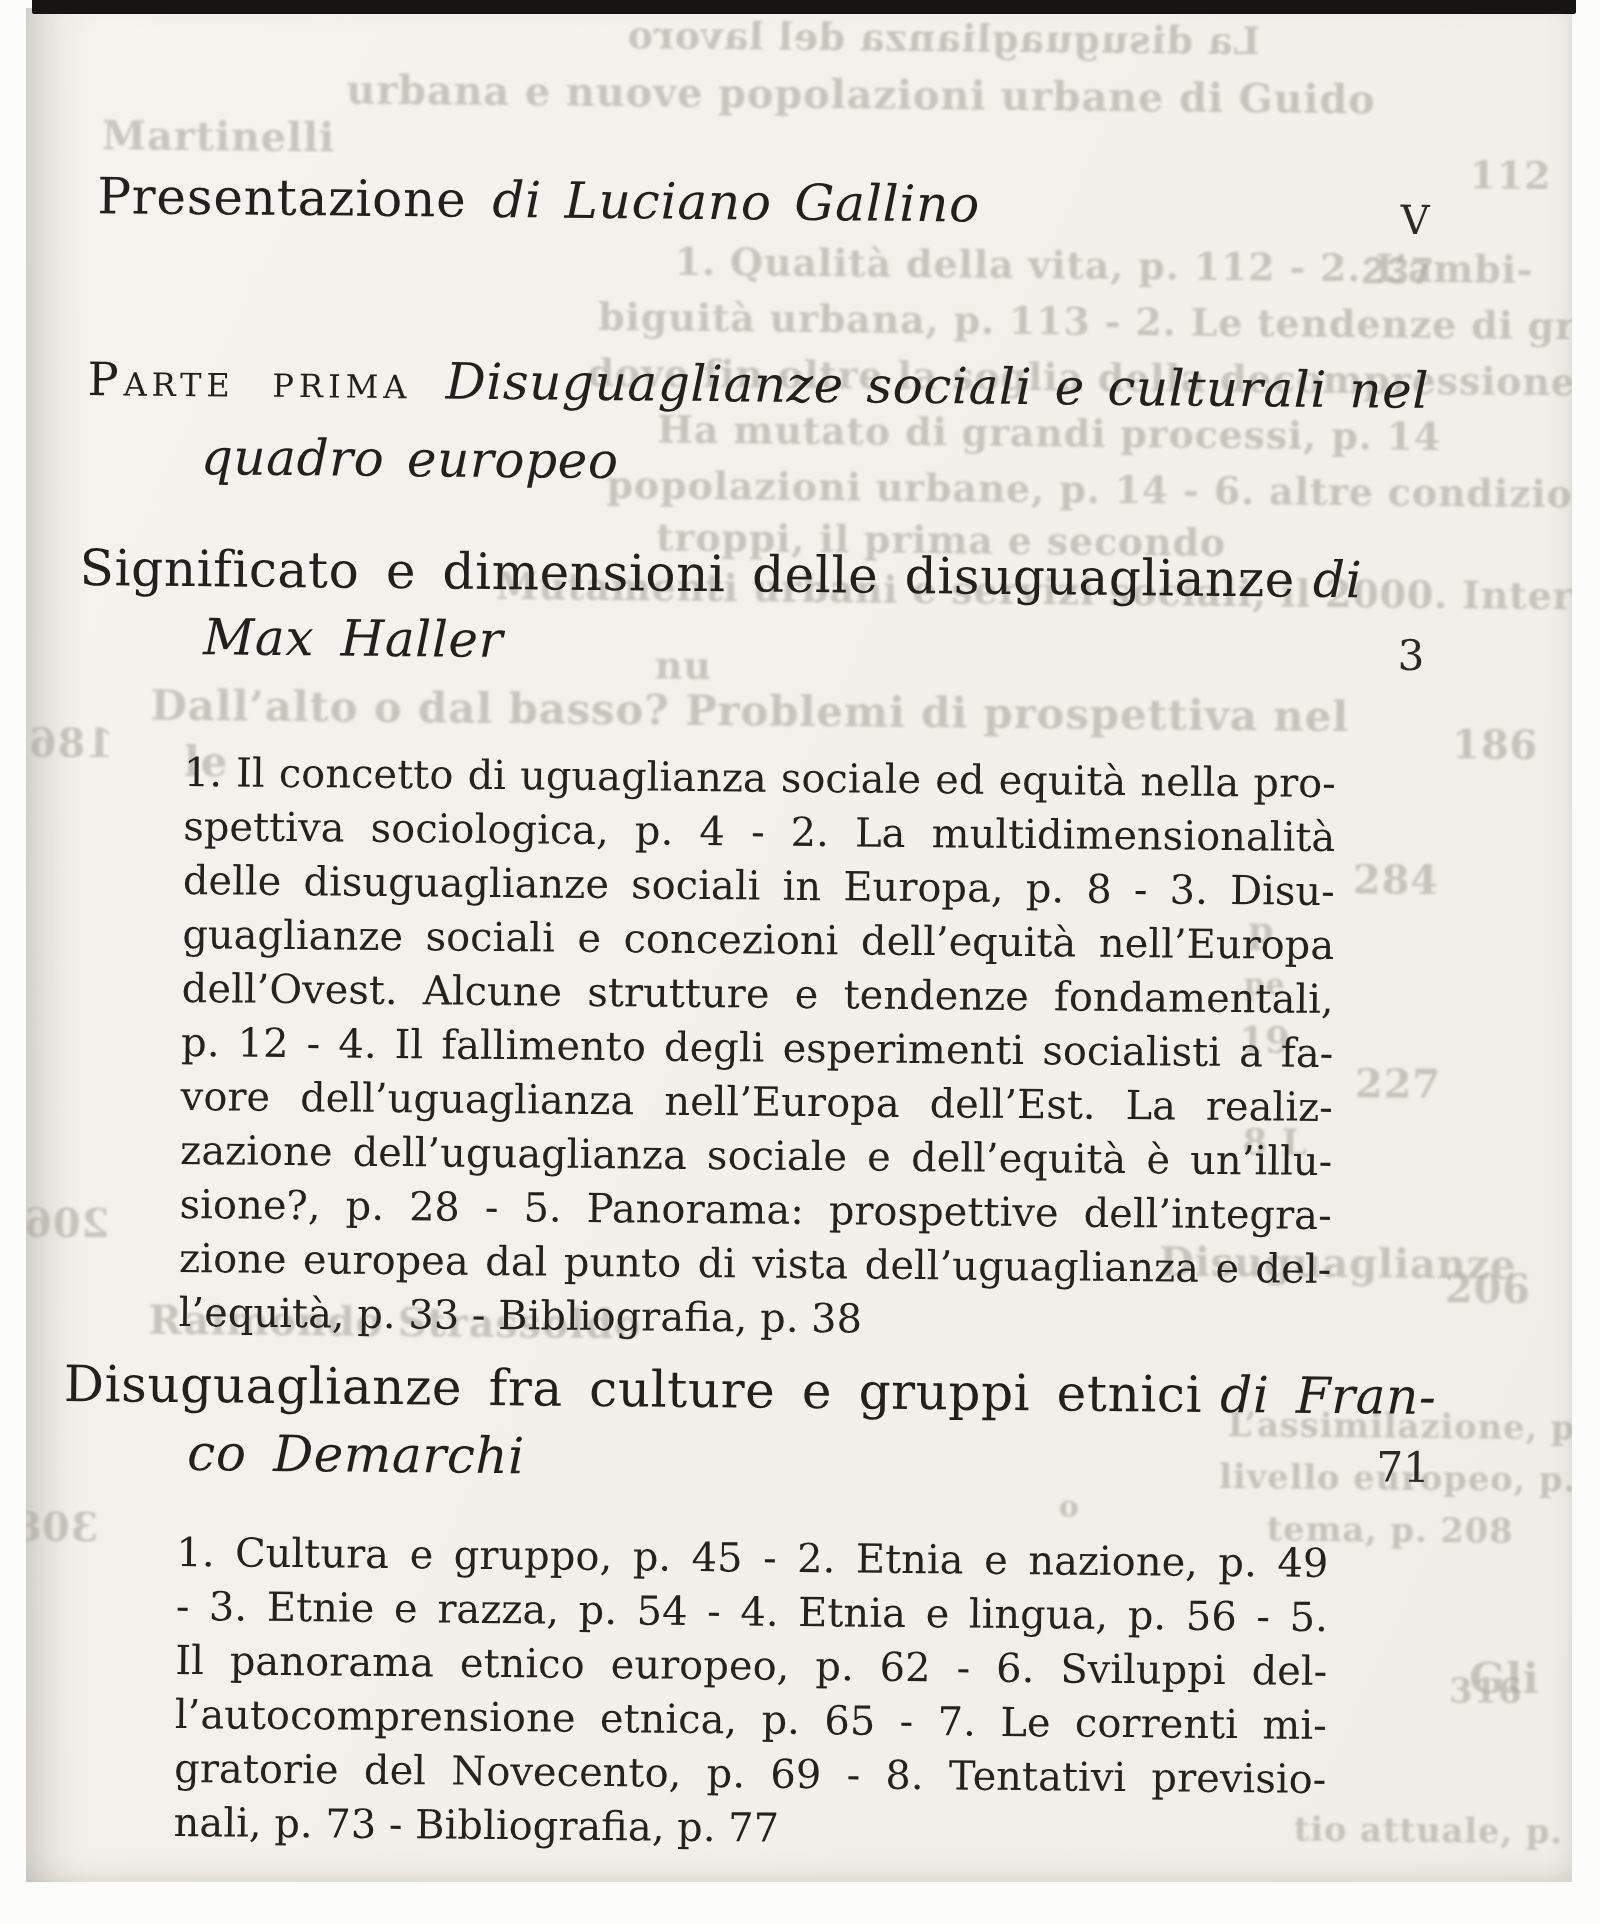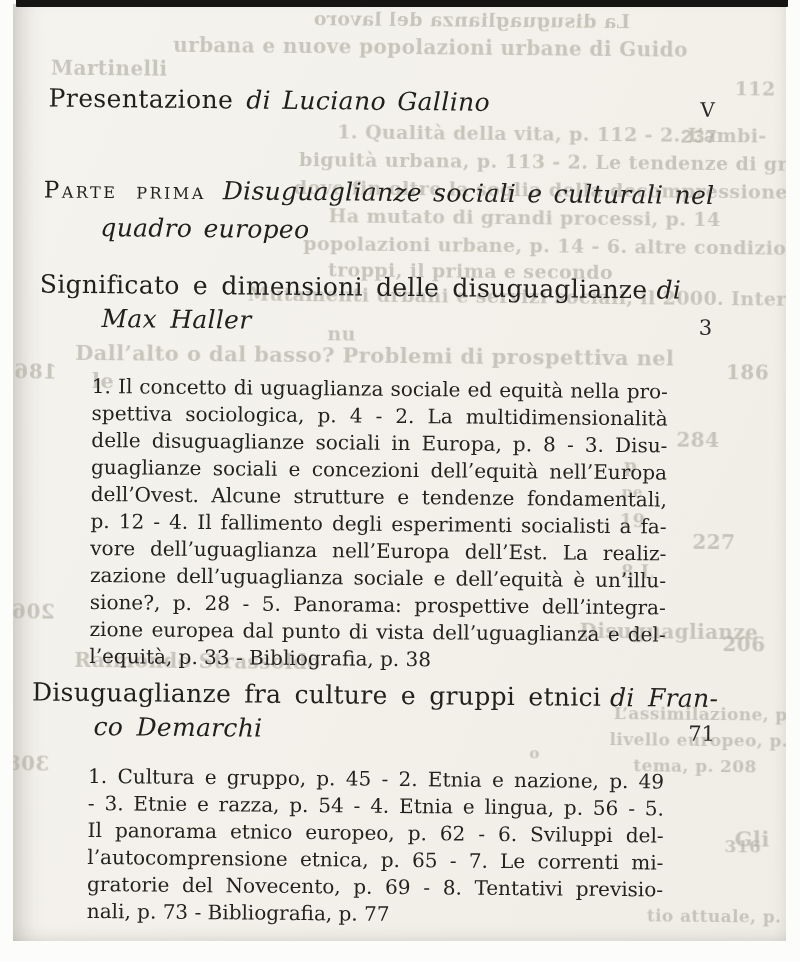--- a/index.html
+++ b/index.html
@@ -93,21 +93,21 @@
           <div class="bleed" style="left: 237px; top: 277px; font-size: 19px;">Mutamenti urbani e servizi sociali, il 2000. Intervista</div>
           <div class="bleed" style="left: 317px; top: 316px; font-size: 19px;">nu</div>
           <div class="bleed" style="left: 65px; top: 336px; font-size: 21px;">Dall’alto o dal basso? Problemi di prospettiva nel</div>
           <div class="bleed" style="left: 82px; top: 364px; font-size: 21px;">le</div>
           <div class="bleed" style="left: 716px; top: 350px; font-size: 20px;">186</div>
           <div class="bleed mir" style="left: 4px; top: 356px; font-size: 20px;">186</div>
           <div class="bleed" style="left: 667px; top: 418px; font-size: 20px;">284</div>
           <div class="bleed" style="left: 615px; top: 446px; font-size: 18px;">p</div>
           <div class="bleed" style="left: 613px; top: 474px; font-size: 15px;">pe</div>
           <div class="bleed" style="left: 611px; top: 501px; font-size: 18px;">19</div>
-          <div class="bleed" style="left: 684px; top: 520px; font-size: 20px;">227</div>
+          <div class="bleed" style="left: 669px; top: 520px; font-size: 20px;">227</div>
           <div class="bleed" style="left: 613px; top: 552px; font-size: 18px;">8 L</div>
           <div class="bleed mir" style="left: 4px; top: 596px; font-size: 20px;">206</div>
           <div class="bleed" style="left: 572px; top: 610px; font-size: 20px;">Disuguaglianze</div>
           <div class="bleed" style="left: 715px; top: 622px; font-size: 20px;">206</div>
           <div class="bleed" style="left: 67px; top: 644px; font-size: 20px;">Raimondo Strassoldo</div>
           <div class="bleed" style="left: 607px; top: 694px; font-size: 17px;">L’assimilazione, p. 206 - 2. Dall’alto in questo</div>
           <div class="bleed" style="left: 603px; top: 720px; font-size: 17px;">livello europeo, p. 207 - 3. L’intreccia dell’età dei</div>
           <div class="bleed" style="left: 627px; top: 746px; font-size: 17px;">tema, p. 208</div>
           <div class="bleed" style="left: 523px; top: 736px; font-size: 15px;">o</div>
           <div class="bleed mir" style="left: 0px; top: 748px; font-size: 20px;">308</div>

